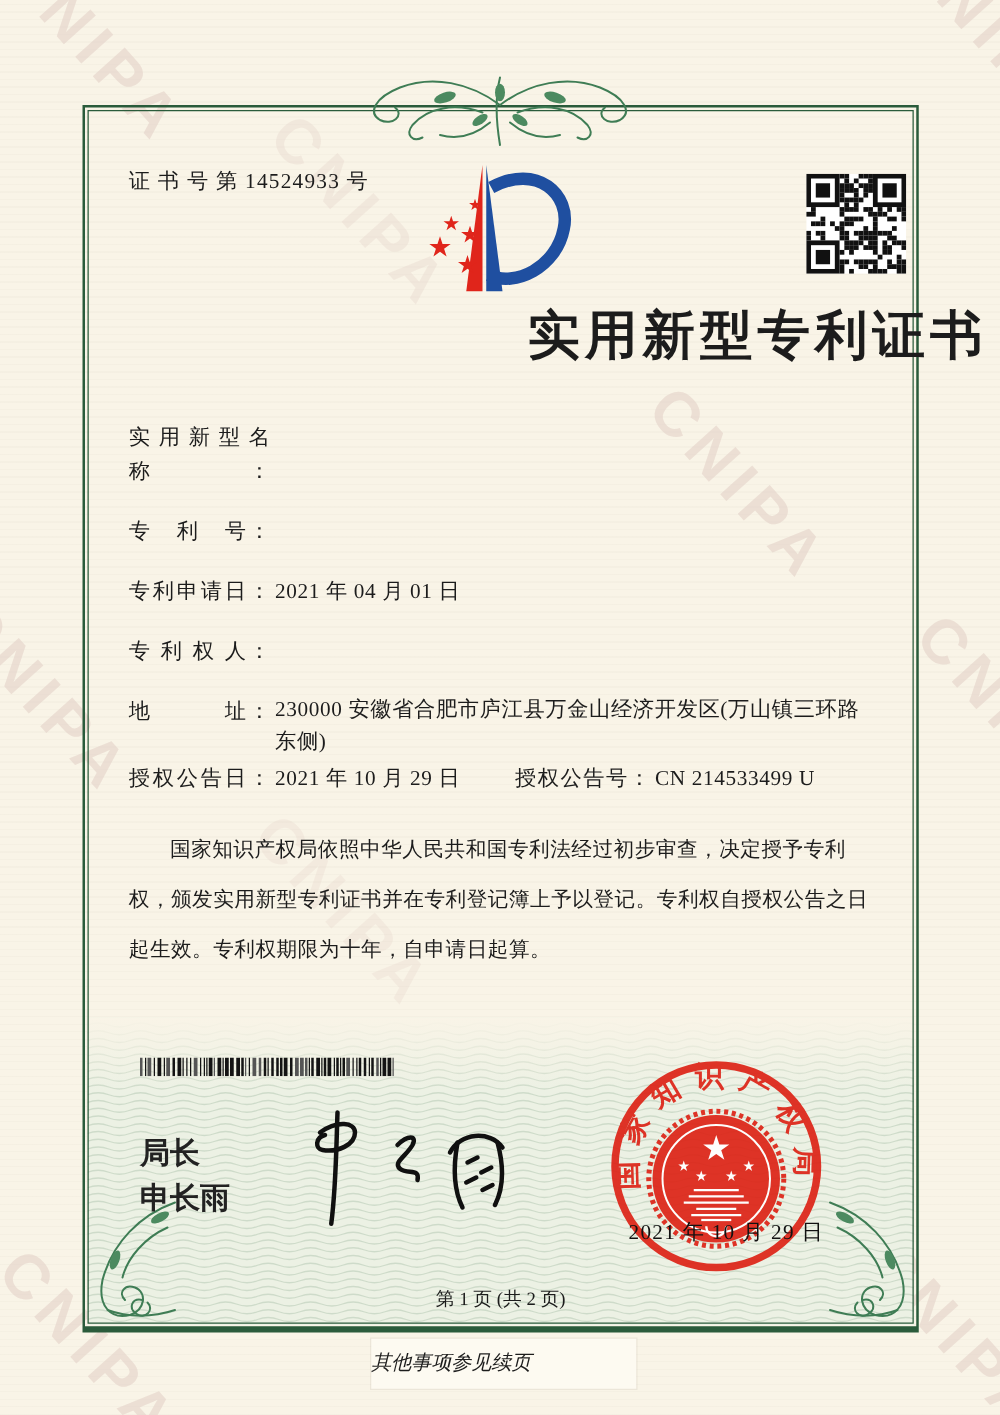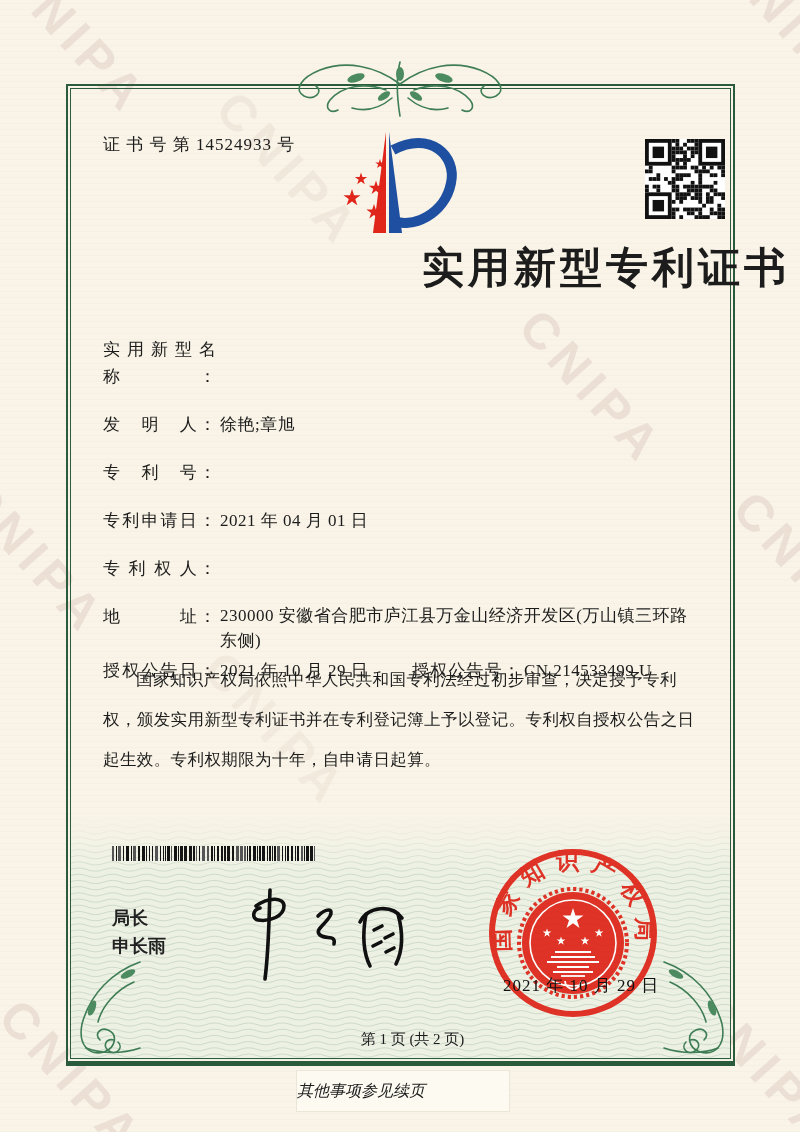--- a/index.html
+++ b/index.html
@@ -53,29 +53,29 @@
   .fvalue{ padding-left:4px; letter-spacing:.5px; }
   .frow.addr .fvalue{ width:480px; line-height:25px; }
   .frow.addr{ margin-bottom:4px; }
   .paras{
     position:absolute; left:103px; top:660px; width:599px; z-index:3;
     font-size:16.5px; line-height:40px; letter-spacing:.4px;
   }
   .paras p{ text-indent:2em; }
   .barcode{ position:absolute; left:112px; top:846px; z-index:3; }
   .officer{ position:absolute; left:112px; top:906px; z-index:3;
-    font-family:Liberation Serif, serif; font-size:18px; font-weight:600; color:#222; }
+    font-family:Liberation Serif, serif; font-size:24px; font-weight:600; color:#222; }
   .officer .name{ margin-top:4px; }
   .signature{ position:absolute; left:222px; top:882px; z-index:3; }
   .seal{ position:absolute; left:484px; top:844px; z-index:3; }
   .seal-date{
     position:absolute; left:494px; top:974px; width:174px; z-index:4;
     text-align:center; font-size:17px; letter-spacing:1px; color:#111;
   }
-  .page-ind{ position:absolute; left:66px; top:1030px; width:669px; z-index:4; text-align:center; font-size:15px;margin-left:12px; }
+  .page-ind{ position:absolute; left:66px; top:1030px; width:669px; z-index:4; text-align:center; font-size:15px; }
   .note-box{
     position:absolute; left:297px; top:1071px; width:212px; height:40px; z-index:3;
     background:#fdfaf1; box-shadow:0 0 0 1px rgba(90,80,60,.08);
     text-align:left; line-height:40px; font-size:16px; font-style:italic;
   }
   .orn-top{ position:absolute; left:280px; top:56px; z-index:3; }
   .orn-corner{ position:absolute; z-index:3; }
   .orn-bl{ left:70px; top:956px; }
   .orn-br{ left:656px; top:956px; transform:scaleX(-1); }
 </style>
@@ -362,24 +362,20 @@
     <rect x="7.619047619047619" y="60.95238095238095" width="11.428571428571427" height="11.428571428571427" fill="#111"></rect>
   </svg>
 
 <div class="title">实用新型专利证书</div>
 
 <div class="fields">
   <div class="frow">
     <div class="flabel">实用新型名称：</div>
   </div>
   <div class="frow">
-    <div class="flabel">发　明　人：</div>
-    <div class="fvalue">徐艳;章旭</div>
-  </div>
-  <div class="frow">
     <div class="flabel">专　利　号：</div>
   </div>
   <div class="frow">
     <div class="flabel">专利申请日：</div>
     <div class="fvalue">2021 年 04 月 01 日</div>
   </div>
   <div class="frow">
     <div class="flabel">专 利 权 人：</div>
   </div>
   <div class="frow addr">

